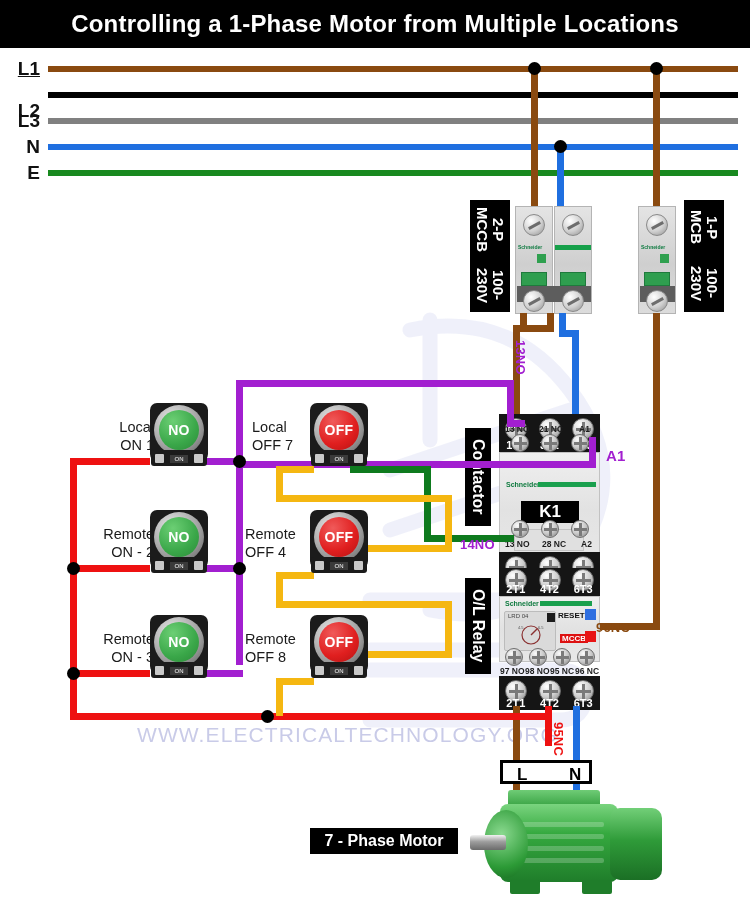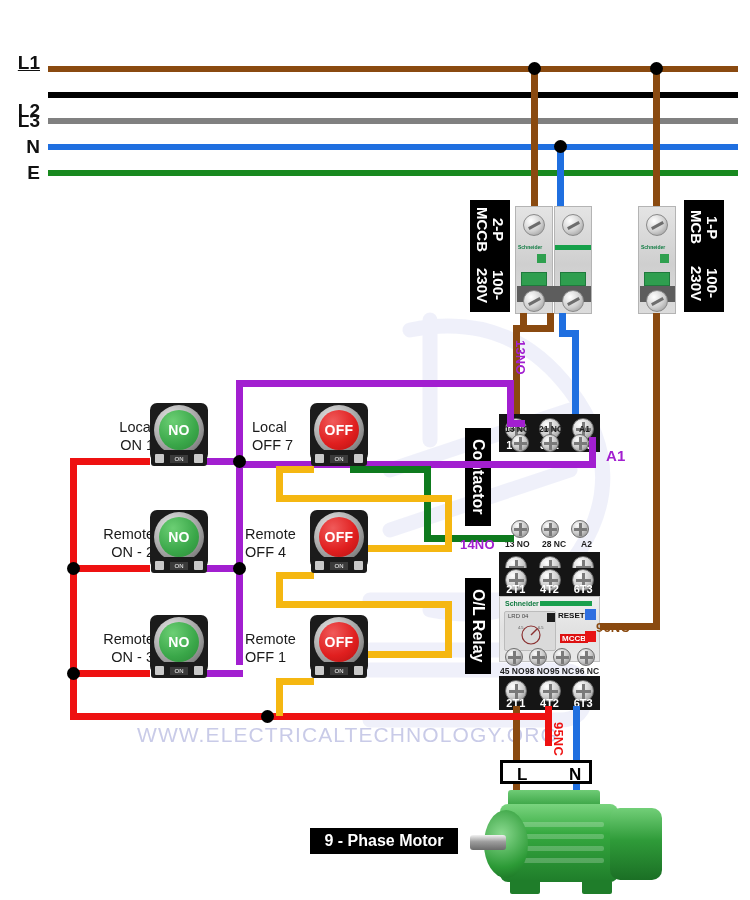--- a/index.html
+++ b/index.html
@@ -116,34 +116,37 @@
   
   .wm{position:absolute;color:#c9cbe8;font-size:21px;letter-spacing:1.1px;
       font-weight:500;}
   .wmlogo{position:absolute;opacity:.30;}
 </style>
 </head>
 <body>
 
 <div id="stage">
 
+  <div class="titlebar">
+    <div class="t">Controlling a 1-Phase Motor from Multiple Locations</div>
+  </div>
 
   <svg class="wmlogo" style="left:330px;top:300px;width:330px;height:440px" viewBox="0 0 330 440">
     <g fill="none" stroke="#ccd0ef" stroke-width="15" stroke-linecap="round">
       <path d="M80 30 q100 -20 160 60 q60 80 10 160 q-50 80 -150 60"></path>
       <path d="M40 300 h190 q25 0 25 25 t-25 25 h-190"></path>
       <path d="M40 370 h190 q25 0 25 25 t-25 25 h-190"></path>
       <path d="M60 170 l180 -60"></path>
       <path d="M60 230 l180 -60"></path>
       <path d="M100 20 v120"></path>
     </g>
   </svg>
   <div class="wm" style="left:137px;top:723px;">WWW.ELECTRICALTECHNOLOGY.ORG</div>
 
-  <div class="raillbl" style="left:6px;top:52px;text-decoration:underline;">L1</div>
+  <div class="raillbl" style="left:6px;top:58px;text-decoration:underline;">L1</div>
   <div class="rail" style="left:48px;top:66px;width:690px;background:#8a4a10;"></div>
 
   <div class="raillbl" style="left:6px;top:100px;">L2</div>
   <div class="rail" style="left:48px;top:92px;width:690px;background:#000;"></div>
 
   <div class="raillbl" style="left:6px;top:110px;">L3</div>
   <div class="rail" style="left:48px;top:118px;width:690px;background:#808080;"></div>
 
   <div class="raillbl" style="left:6px;top:136px;">N</div>
   <div class="rail" style="left:48px;top:144px;width:690px;background:#1f6fe0;"></div>
@@ -214,20 +217,26 @@
       <div class="tcell">
         <div class="tscr"></div>
         <div class="tlab">3L2</div>
       </div>
       <div class="tcell">
         <div class="tscr"></div>
         <div class="tlab">5L3</div>
       </div>
     </div>
 
+    <div class="body-w" style="left:0;top:38px;width:101px;height:116px;">
+      <div class="sbr" style="left:6px;top:28px;">Schneider</div>
+      <div class="greenbar" style="left:38px;top:29px;width:58px;"></div>
+      <div class="k1" style="left:21px;top:48px;width:58px;height:22px;">K1</div>
+      <div style="position:absolute;left:14px;top:76px;width:70px;height:22px;background:#e0e0e0;border:1px solid #c4c4c4;box-sizing:border-box;"></div>
+    </div>
 
     <div class="minirow" style="left:6px;top:20px;width:90px;height:18px;">
       <div class="mcell">
           <div class="mscr"></div>
         </div>
       <div class="mcell">
           <div class="mscr"></div>
         </div>
       <div class="mcell">
           <div class="mscr"></div>
@@ -326,21 +335,21 @@
       <div class="mcell">
           <div class="mscr"></div>
         </div>
       <div class="mcell">
           <div class="mscr"></div>
         </div>
       <div class="mcell">
           <div class="mscr"></div>
         </div>
     </div>
-    <div class="minilbl" style="left:1px;top:98px;">45 NO</div>
+    <div class="minilbl" style="left:1px;top:98px;">97 NO</div>
     <div class="minilbl" style="left:26px;top:98px;">98 NO</div>
     <div class="minilbl" style="left:51px;top:98px;">95 NC</div>
     <div class="minilbl" style="left:76px;top:98px;">96 NC</div>
 
     <div class="termrow" style="left:0;top:108px;width:101px;height:34px;">
       <div class="tcell">
         <div class="tscr"></div>
         <div class="tlab">2T1</div>
       </div>
       <div class="tcell">
@@ -458,21 +467,21 @@
     <div class="ring"></div>
     <div class="cap off">OFF</div>
     <div class="base"></div>
     <div class="tm l"></div>
     <div class="tm r"></div>
     <div class="onlbl">ON</div>
   </div>
 
   <div class="plain" style="left:245px;top:630px;text-align:left;width:70px;">
     <div>Remote</div>
-    <div>OFF 1</div>
+    <div>OFF 8</div>
   </div>
   <div class="pb" style="left:310px;top:615px;">
     <div class="body"></div>
     <div class="ring"></div>
     <div class="cap off">OFF</div>
     <div class="base"></div>
     <div class="tm l"></div>
     <div class="tm r"></div>
     <div class="onlbl">ON</div>
   </div>
@@ -489,15 +498,15 @@
     <div class="m-fin" style="left:42px;top:50px;width:92px;height:5px;"></div>
     <div class="m-fin" style="left:42px;top:62px;width:92px;height:5px;"></div>
     <div class="m-fin" style="left:42px;top:74px;width:92px;height:5px;"></div>
     <div class="m-fan" style="left:140px;top:24px;width:52px;height:72px;"></div>
     <div class="m-face" style="left:14px;top:26px;width:44px;height:68px;"></div>
     <div class="m-shaft" style="left:0px;top:51px;width:36px;height:15px;"></div>
     <div class="m-foot" style="left:40px;top:96px;width:30px;height:14px;"></div>
     <div class="m-foot" style="left:112px;top:96px;width:30px;height:14px;"></div>
   </div>
 
-  <div class="tag" style="left:310px;top:828px;width:148px;height:26px;font-size:16px;">9 - Phase Motor</div>
+  <div class="tag" style="left:310px;top:828px;width:148px;height:26px;font-size:16px;">7 - Phase Motor</div>
 
 </div>
 
 </body></html>

